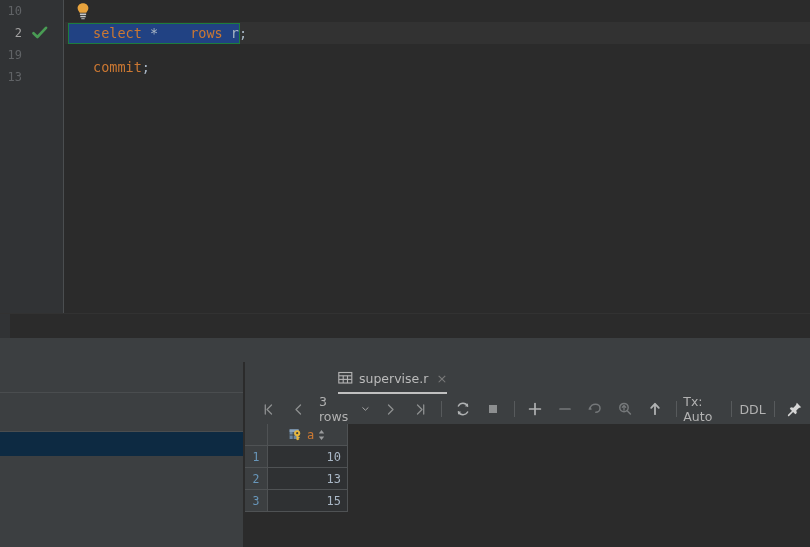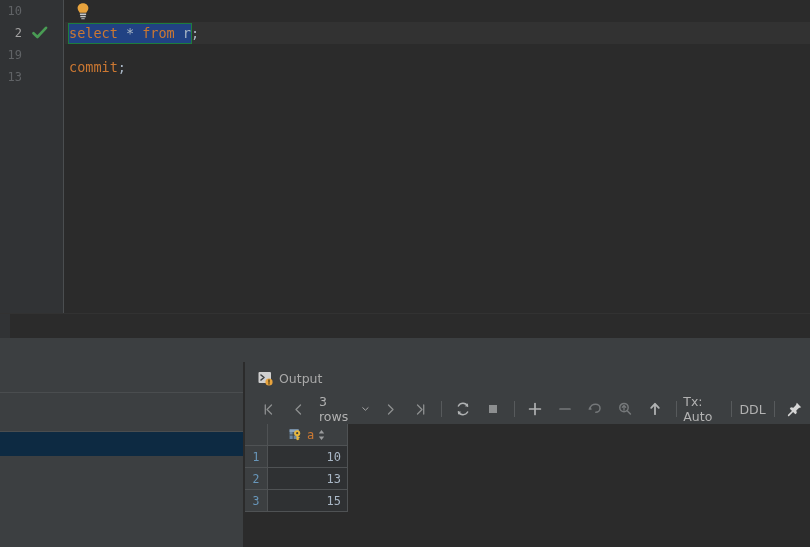--- a/index.html
+++ b/index.html
@@ -82,21 +82,21 @@
     white-space: pre;
     font-family: "DejaVu Sans Mono", monospace;
     font-size: 13.5px;
   }
   .sel {
     background: #214283;
     outline: 1px solid #1d7d3e;
     padding: 1px 0 2px 0;
     margin: -1px 0 -2px 0;
   }
-  .kw { color: #cc7832; }
+  .kw { color: #cc7832; padding-left: 24px; }
   .op { color: #a9b7c6; }
   .tbl { color: #a9b7c6; }
   .punct { color: #a9b7c6; }
 
   .editor-bottom-strip {
     position: absolute;
     left: 0; top: 313px;
     width: 810px; height: 25px;
     background: #2b2b2b;
     border-top: 1px solid #323232;
@@ -320,21 +320,21 @@
         <path d="M7 1.2 C3.7 1.2 1.6 3.5 1.6 6.1 C1.6 8.2 3.1 9.5 3.7 10.7 L10.3 10.7 C10.9 9.5 12.4 8.2 12.4 6.1 C12.4 3.5 10.3 1.2 7 1.2 Z" fill="#e8a33d"></path>
         <rect x="3.9" y="11.5" width="6.2" height="1.5" fill="#c9c9c9"></rect>
         <rect x="4.3" y="13.8" width="5.4" height="1.5" fill="#c9c9c9"></rect>
         <rect x="5.3" y="16" width="3.4" height="1.3" fill="#9a9a9a"></rect>
       </svg>
     </span>
 
     <div class="code-area">
       <div class="current-line-hl"></div>
 
-      <div class="code-line" style="top:22px; left:4px;"><span class="sel"><span class="kw">select</span><span class="op"> </span><span class="op">*</span><span class="op"> </span><span class="kw">from</span><span class="op"> </span><span class="tbl">r</span></span><span class="punct">;</span></div>
+      <div class="code-line" style="top:22px; left:4px;"><span class="sel"><span class="kw">select</span><span class="op"> </span><span class="op">*</span><span class="op"> </span><span class="kw">rows</span><span class="op"> </span><span class="tbl">r</span></span><span class="punct">;</span></div>
 
       <div class="code-line" style="top:56px; left:4px;"><span class="kw">commit</span><span class="punct">;</span></div>
     </div>
 
     <div class="editor-bottom-strip">
       <div class="left-pad"></div>
     </div>
   </div>
 
   <div class="gap-band"></div>
@@ -344,32 +344,35 @@
     <div class="lp-row" style="top:31px;height:39px"></div>
     <div class="lp-row selected" style="top:70px;height:24px"></div>
     <div class="lp-row" style="top:94px;height:91px;border-bottom:none"></div>
   </div>
   <div class="panel-divider"></div>
 
   <div class="results-panel">
 
     <div class="tab-bar">
 
-      <div class="rtab" style="left:13px;">
+
+      <div class="rtab active" style="left:93px;">
         <span>
-          <svg class="svgi" width="15" height="15" viewBox="0 0 15 15">
-            <rect x="0.5" y="1" width="12.5" height="11" rx="1" fill="#cfcfcf"></rect>
-            <path d="M3 4 L6 6.5 L3 9" fill="none" stroke="#3c3f41" stroke-width="1.6" stroke-linecap="round" stroke-linejoin="round"></path>
-            <circle cx="11" cy="11" r="3.6" fill="#e8a33d"></circle>
-            <path d="M11 8.8 L11 11.3 M11 12.6 L11 13.1" stroke="#4a3b12" stroke-width="1.3" stroke-linecap="round"></path>
+          <svg class="svgi" width="15" height="14" viewBox="0 0 15 14">
+            <rect x="0.8" y="1.5" width="13" height="10.5" fill="none" stroke="#b4b4b4" stroke-width="1.1"></rect>
+            <line x1="0.8" y1="4.8" x2="13.8" y2="4.8" stroke="#b4b4b4" stroke-width="1.1"></line>
+            <line x1="0.8" y1="8.4" x2="13.8" y2="8.4" stroke="#b4b4b4" stroke-width="1.1"></line>
+            <line x1="5.2" y1="4.8" x2="5.2" y2="12" stroke="#b4b4b4" stroke-width="1.1"></line>
+            <line x1="9.5" y1="4.8" x2="9.5" y2="12" stroke="#b4b4b4" stroke-width="1.1"></line>
           </svg>
         </span>
-        <span>Output</span>
-      </div>
-
+        <span>supervise.r</span>
+        <span class="tab-close">×</span>
+        <span class="underline"></span>
+      </div>
     </div>
 
     <div class="toolbar">
       <div class="tb-btn" style="margin-left:8px">
         <svg class="svgi" width="13" height="13" viewBox="0 0 13 13">
           <path d="M9.5 2 L5 6.5 L9.5 11" fill="none" stroke="#8d8f90" stroke-width="1.3" stroke-linecap="round" stroke-linejoin="round"></path>
           <line x1="3.3" y1="2" x2="3.3" y2="11" stroke="#8d8f90" stroke-width="1.3" stroke-linecap="round"></line>
         </svg>
       </div>
       <div class="tb-btn">

